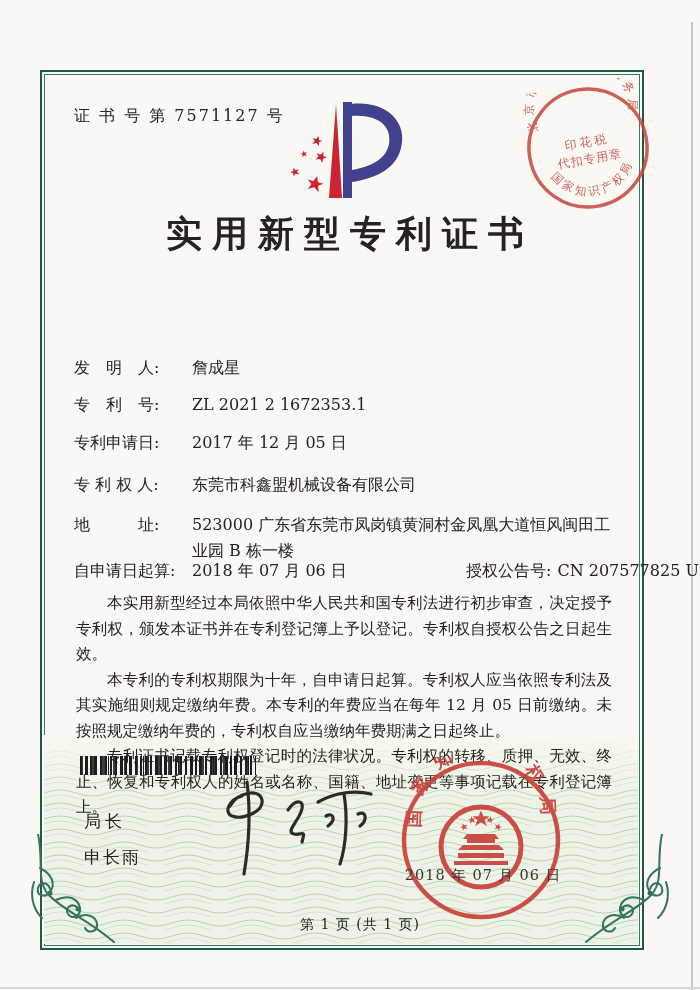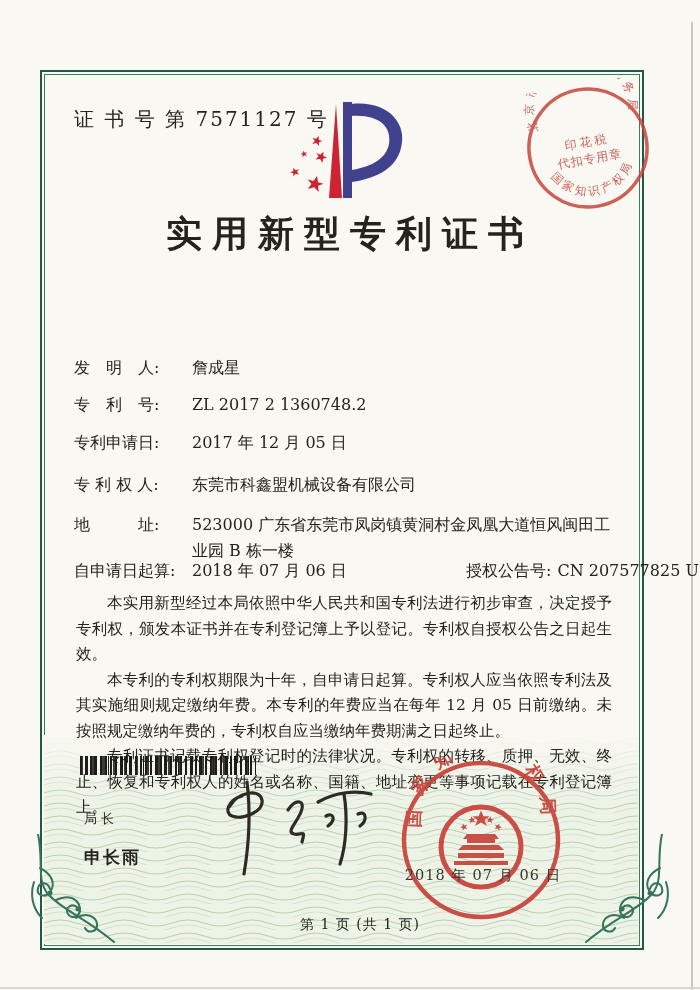--- a/index.html
+++ b/index.html
@@ -7,21 +7,21 @@
     position:relative; width:700px; height:990px; overflow:hidden;
     background:#f9f8f2; color:#26231f;
     font-family:"DejaVu Serif","Liberation Serif",serif;
   }
   .edge-right { position:absolute; right:7px; top:22px; bottom:0; width:2px; background:#c8c6c0; }
   .edge-bottom { position:absolute; left:0; right:0; bottom:1px; height:2px; background:#d9d7d1; }
 
   .frame { position:absolute; left:40px; top:70px; width:600px; height:876px; border:2px solid #1f5a44; }
   .frame-inner { position:absolute; left:2px; top:2px; right:2px; bottom:2px; border:1px solid #3c7c5e; }
 
-  .cert-number { position:absolute; left:74px; top:106px; font-size:20px; letter-spacing:2px; }
+  .cert-number { position:absolute; left:74px; top:106px; font-size:16px; letter-spacing:2px; }
 
   .logo { position:absolute; left:285px; top:96px; width:140px; height:118px; }
 
   .title {
     position:absolute; left:0; right:0; top:210px; text-align:center;
     font-size:36px; font-weight:700; letter-spacing:10px;
   }
 
   .tax-stamp { position:absolute; left:524px; top:84px; width:128px; height:128px; transform:rotate(-10deg); opacity:.85; }
   .tax-stamp text { fill:#c5473f; font-family:"DejaVu Serif","Liberation Serif",serif; }
@@ -41,22 +41,22 @@
     background:
       repeating-linear-gradient(90deg,#1d1c1a 0 2px,rgba(0,0,0,0) 2px 5px),
       repeating-linear-gradient(90deg,#1d1c1a 0 1px,rgba(0,0,0,0) 1px 7px),
       repeating-linear-gradient(90deg,rgba(29,28,26,.85) 0 3px,rgba(0,0,0,0) 3px 11px);
   }
 
   .guilloche { position:absolute; left:44px; top:735px; width:594px; height:209px; }
   .guilloche-fade { position:absolute; left:44px; top:735px; width:594px; height:64px;
     background:linear-gradient(#f9f8f2, rgba(249,248,242,0)); }
 
-  .director-title { position:absolute; left:84px; top:810px; font-size:13px; letter-spacing:4px; font-family:Liberation Sans, sans-serif; }
-  .director-name  { position:absolute; left:84px; top:846px; font-size:17px; letter-spacing:2px; font-family:"DejaVu Sans","Liberation Sans",sans-serif;font-weight:bold; }
+  .director-title { position:absolute; left:84px; top:810px; font-size:17px; letter-spacing:4px; font-family:Liberation Sans, sans-serif; }
+  .director-name  { position:absolute; left:84px; top:846px; font-size:17px; letter-spacing:2px; font-family:"DejaVu Sans","Liberation Sans",sans-serif; }
   .signature { position:absolute; left:168px; top:776px; width:215px; height:105px; }
 
   .grant-seal { position:absolute; left:398px; top:757px; width:166px; height:166px; opacity:.92; }
   .grant-seal text { fill:#c8423a; font-family:"DejaVu Serif","Liberation Serif",serif; }
   .seal-date { position:absolute; left:400px; top:866px; width:166px; text-align:center; font-size:14.5px; color:#3b332c; letter-spacing:1px; }
 
   .ornament { position:absolute; width:88px; height:112px; }
   .ornament.bl { left:28px; top:834px; }
   .ornament.br { left:584px; top:834px; transform:scaleX(-1); }
 
@@ -123,21 +123,21 @@
       </text>
       <text x="64" y="62" font-size="12" letter-spacing="3" text-anchor="middle">印花税</text>
       <text x="64" y="79" font-size="12" letter-spacing="1" text-anchor="middle">代扣专用章</text>
     </svg>
   </div>
 
   <div class="field" style="top:355px">
     <span class="lbl">发　明　人:</span><span class="val">詹成星</span>
   </div>
   <div class="field" style="top:392px">
-    <span class="lbl">专　利　号:</span><span class="val">ZL 2017 2 1360748.2</span>
+    <span class="lbl">专　利　号:</span><span class="val">ZL 2021 2 1672353.1</span>
   </div>
   <div class="field" style="top:430px">
     <span class="lbl">专利申请日:</span><span class="val">2017 年 12 月 05 日</span>
   </div>
   <div class="field" style="top:472px">
     <span class="lbl">专 利 权 人:</span><span class="val">东莞市科鑫盟机械设备有限公司</span>
   </div>
   <div class="field" style="top:512px">
     <span class="lbl">地　　　址:</span><span class="val">523000 广东省东莞市凤岗镇黄洞村金凤凰大道恒风闽田工业园 B 栋一楼</span>
   </div>

